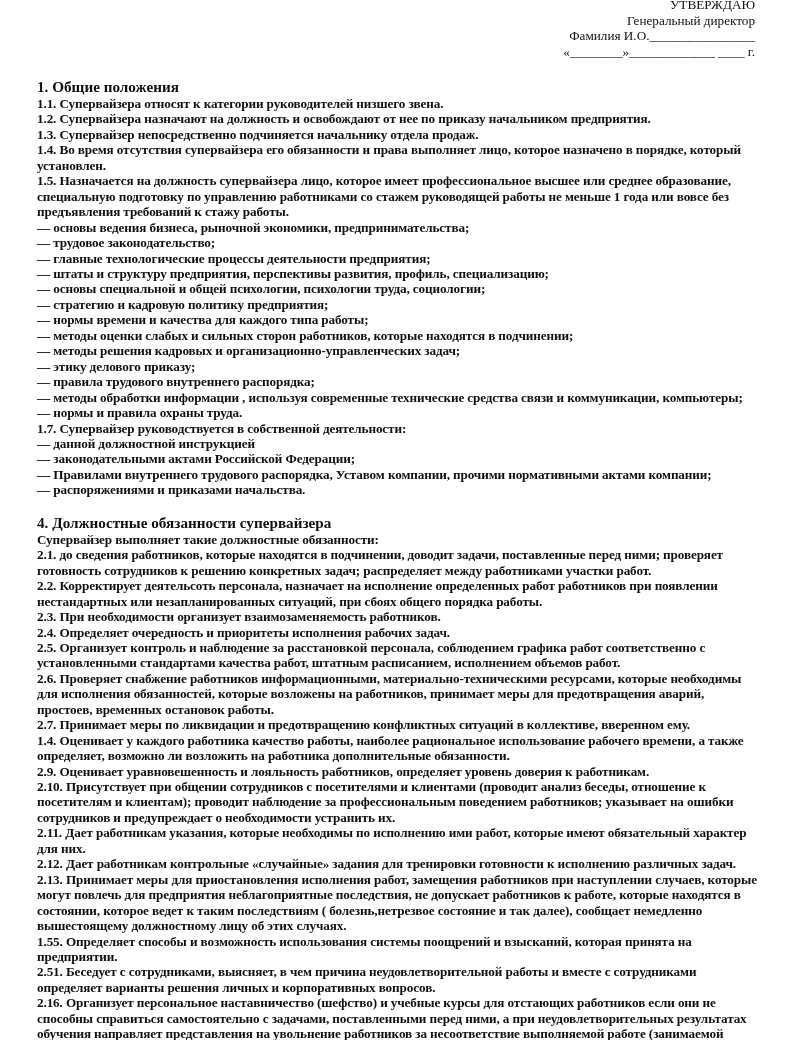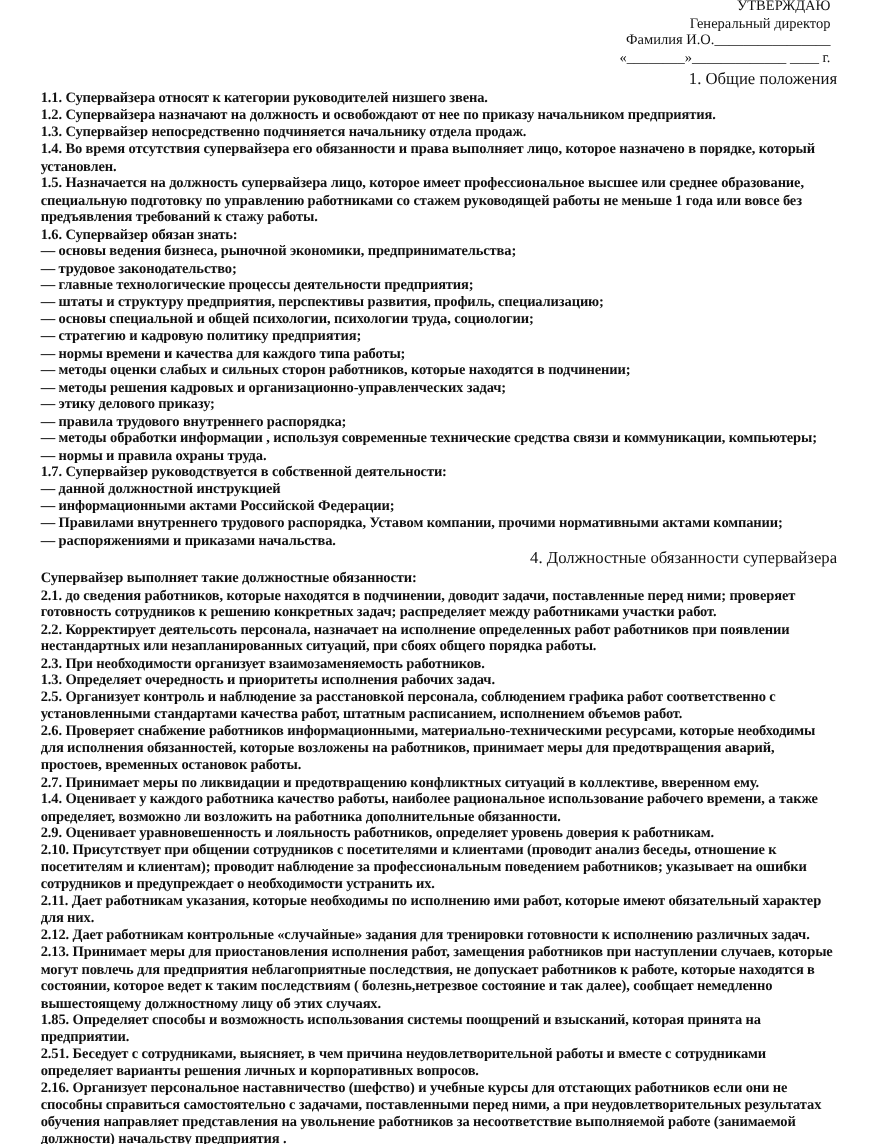--- a/index.html
+++ b/index.html
@@ -13,22 +13,22 @@
   }
   .approve {
     position: absolute; right: 38px; top: -3px;
     text-align: right; font-size: 13.2px; line-height: 15.5px;
   }
   .approve div { white-space: pre; }
   .content {
     position: absolute; left: 37px; top: 62px; width: 724px;
   }
   .h {
-    text-align: right; font-weight: normal; font-size: 15.2px;
-    line-height: 18px; margin: 1px 0 0 0;
+    text-align: left; font-weight: bold; font-size: 15.2px;
+    line-height: 18px; margin: 16px 0 0 0;
   }
   .p { margin: 0; white-space: normal; letter-spacing: -0.12px; font-weight: bold; }
 </style>
 </head>
 <body>
 
 <div class="approve">
   <div>УТВЕРЖДАЮ</div>
   <div>Генеральный директор</div>
   <div>Фамилия И.О.________________</div>
@@ -36,54 +36,53 @@
 </div>
 
 <div class="content">
   <div class="h">1. Общие положения</div>
   <div id="s1">
       <p class="p">1.1. Супервайзера относят к категории руководителей низшего звена.</p>
       <p class="p">1.2. Супервайзера назначают на должность и освобождают от нее по приказу начальником предприятия.</p>
       <p class="p">1.3. Супервайзер непосредственно подчиняется начальнику отдела продаж.</p>
       <p class="p">1.4. Во время отсутствия супервайзера его обязанности и права выполняет лицо, которое назначено в порядке, который установлен.</p>
       <p class="p">1.5. Назначается на должность супервайзера лицо, которое имеет профессиональное высшее или среднее образование, специальную подготовку по управлению работниками со  стажем руководящей работы не меньше 1 года или вовсе без предъявления требований к стажу работы.</p>
-      <p class="p">1.6. Супервайзер обязан знать:</p>
       <p class="p">— основы ведения бизнеса, рыночной экономики, предпринимательства;</p>
       <p class="p">— трудовое законодательство;</p>
       <p class="p">— главные технологические процессы деятельности предприятия;</p>
       <p class="p">— штаты и структуру предприятия, перспективы развития, профиль, специализацию;</p>
       <p class="p">— основы  специальной и общей психологии, психологии труда, социологии;</p>
       <p class="p">— стратегию и кадровую политику предприятия;</p>
       <p class="p">— нормы времени и качества для каждого типа работы;</p>
       <p class="p">— методы оценки слабых и сильных сторон работников, которые находятся в подчинении;</p>
       <p class="p">— методы решения кадровых и организационно-управленческих задач;</p>
       <p class="p">— этику делового приказу;</p>
       <p class="p">— правила трудового внутреннего распорядка;</p>
       <p class="p">— методы обработки информации , используя современные технические средства связи и коммуникации, компьютеры;</p>
       <p class="p">— нормы и правила охраны труда.</p>
       <p class="p">1.7. Супервайзер руководствуется в собственной деятельности:</p>
       <p class="p">— данной должностной инструкцией</p>
-      <p class="p">— информационными актами Российской Федерации;</p>
+      <p class="p">— законодательными актами Российской Федерации;</p>
       <p class="p">— Правилами внутреннего трудового распорядка, Уставом компании, прочими нормативными актами компании;</p>
       <p class="p">— распоряжениями и приказами начальства.</p>
     </div>
   <div class="h">4. Должностные обязанности супервайзера</div>
   <div id="s2">
       <p class="p">Супервайзер выполняет такие должностные обязанности:</p>
       <p class="p">2.1. до сведения работников, которые находятся в подчинении, доводит задачи, поставленные перед ними; проверяет готовность сотрудников к решению конкретных задач; распределяет между работниками участки работ.</p>
       <p class="p">2.2. Корректирует деятельсоть персонала, назначает на исполнение определенных работ  работников при появлении нестандартных или незапланированных ситуаций, при сбоях  общего порядка работы.</p>
       <p class="p">2.3. При необходимости организует взаимозаменяемость работников.</p>
-      <p class="p">1.3. Определяет очередность и приоритеты исполнения рабочих задач.</p>
+      <p class="p">2.4. Определяет очередность и приоритеты исполнения рабочих задач.</p>
       <p class="p">2.5. Организует контроль и наблюдение за расстановкой персонала, соблюдением графика работ соответственно с установленными стандартами качества работ, штатным расписанием, исполнением объемов работ.</p>
       <p class="p">2.6. Проверяет снабжение работников информационными, материально-техническими ресурсами, которые необходимы для исполнения обязанностей, которые возложены на работников, принимает меры для предотвращения  аварий, простоев, временных остановок работы.</p>
       <p class="p">2.7. Принимает меры по ликвидации и предотвращению конфликтных ситуаций в коллективе, вверенном ему.</p>
       <p class="p">1.4. Оценивает у каждого работника качество работы, наиболее рациональное использование рабочего времени, а также определяет, возможно ли возложить на работника дополнительные обязанности.</p>
       <p class="p">2.9. Оценивает уравновешенность и лояльность работников, определяет уровень доверия к работникам.</p>
       <p class="p">2.10. Присутствует при общении сотрудников с посетителями и клиентами (проводит анализ беседы, отношение к посетителям и  клиентам); проводит наблюдение за профессиональным поведением работников; указывает на ошибки сотрудников и предупреждает о необходимости устранить их.</p>
       <p class="p">2.11. Дает работникам указания, которые необходимы по исполнению ими работ, которые имеют обязательный характер для них.</p>
       <p class="p">2.12. Дает работникам  контрольные «случайные» задания для тренировки готовности к исполнению различных задач.</p>
       <p class="p">2.13. Принимает меры для приостановления исполнения работ, замещения работников при наступлении случаев, которые могут повлечь для предприятия неблагоприятные последствия,  не допускает работников к работе, которые находятся в состоянии, которое ведет к таким последствиям ( болезнь,нетрезвое состояние и так далее), сообщает немедленно вышестоящему должностному лицу об этих случаях.</p>
-      <p class="p">1.85. Определяет способы и возможность использования системы поощрений и взысканий, которая принята на предприятии.</p>
+      <p class="p">1.55. Определяет способы и возможность использования системы поощрений и взысканий, которая принята на предприятии.</p>
       <p class="p">2.51. Беседует с сотрудниками, выясняет,  в чем причина неудовлетворительной работы и вместе с сотрудниками определяет варианты решения личных и корпоративных вопросов.</p>
       <p class="p">2.16. Организует персональное наставничество (шефство) и учебные курсы  для отстающих работников если они не способны справиться самостоятельно с задачами, поставленными перед ними,  а при неудовлетворительных результатах обучения направляет представления на увольнение работников за несоответствие выполняемой работе (занимаемой должности) начальству предприятия .</p>
       <p class="p">2.17. Определяет требования к кандидатам на работу и принимает участие при отборе претендентов.</p>
     </div>
 </div>
 
 </body></html>

